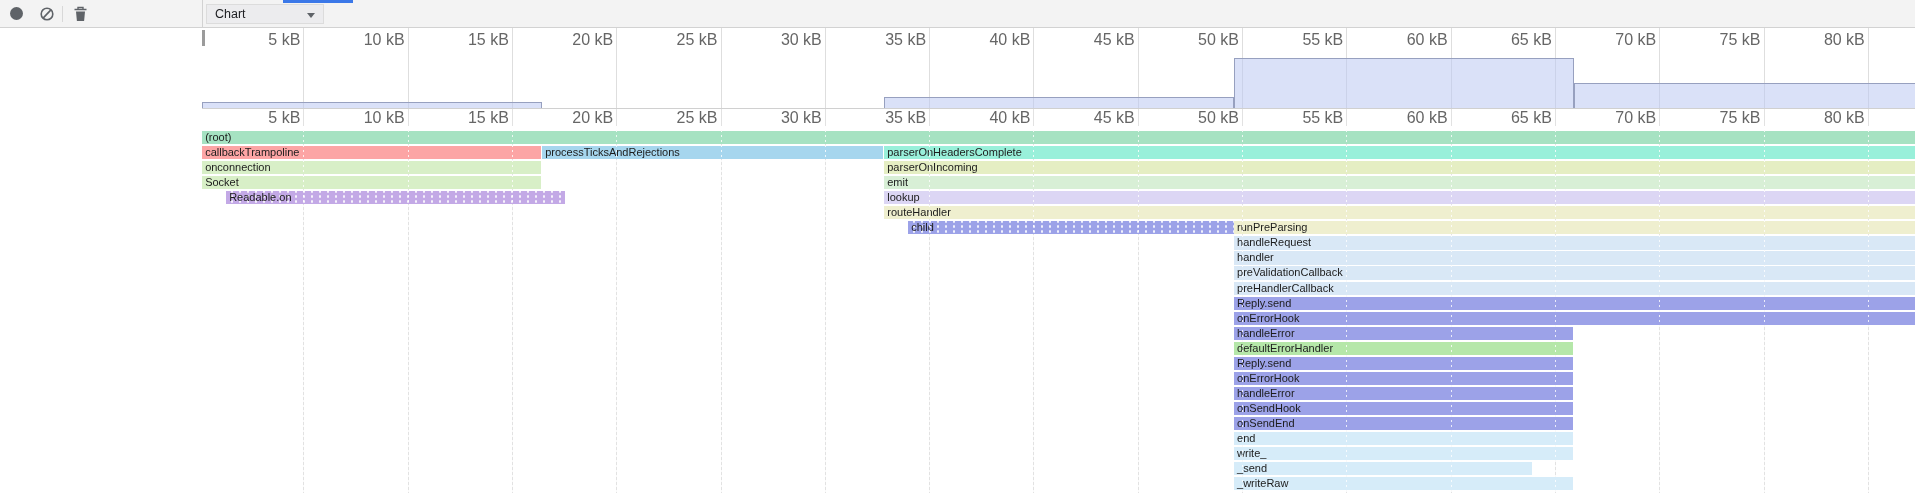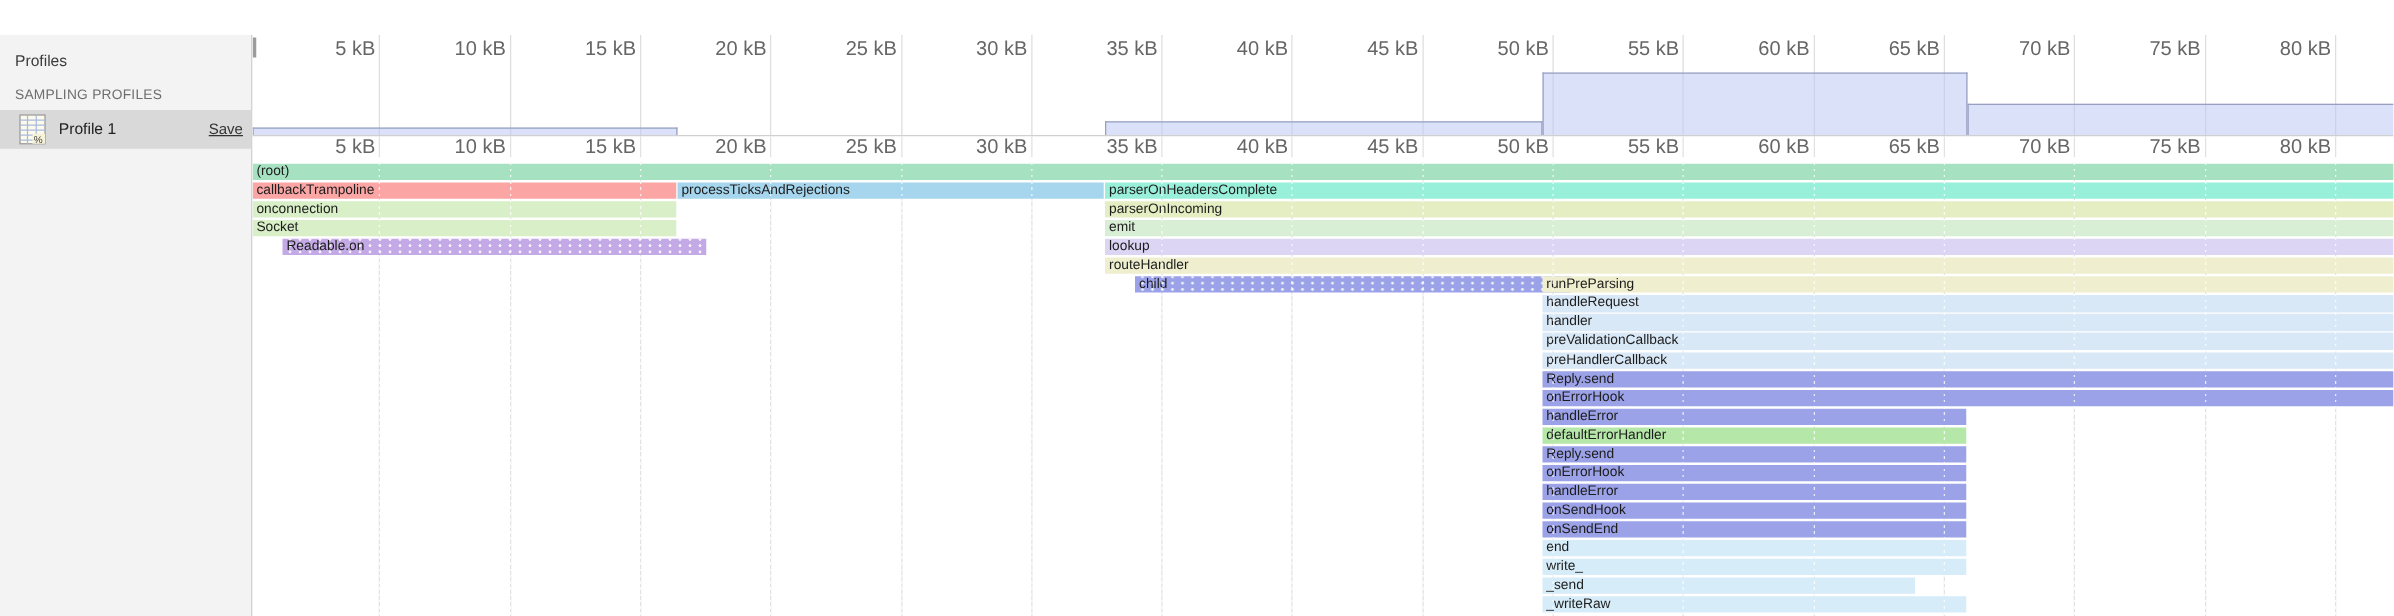--- a/index.html
+++ b/index.html
@@ -44,38 +44,44 @@
        color:#1c1c1c;padding-left:3px;white-space:nowrap;overflow:hidden;cursor:default;}
   .bar.dotted{background-image:radial-gradient(circle,rgba(255,255,255,.85) 1px,rgba(255,255,255,0) 1.4px);
        background-size:8px 5px;background-position:2px 3px;margin-left:24px;}
   svg{display:block;}
 </style>
 </head>
 <body>
 
 <div class="app">
 
-
-  <div class="sidebar">
-    <div class="sb-title">Profiles</div>
-    <div class="sb-section">SAMPLING PROFILES</div>
-    <div class="sb-row">
-      <div class="picon">
-        <svg width="22" height="25" viewBox="0 0 22 25">
-          <rect x="1" y="1" width="20" height="23" fill="#fbfaec" stroke="#9a9a9a"></rect>
-          <path d="M1 5h20M1 9h20M1 13h20M1 17h20M1 21h20" stroke="#a9bbdd" stroke-width="1"></path>
-          <path d="M7 1v23M14 1v23" stroke="#a9bbdd" stroke-width="1"></path>
-          <rect x="11" y="16" width="10" height="8" fill="#f5f2d8"></rect>
-          <text x="12" y="23" font-size="8" fill="#444" font-family="Liberation Sans,sans-serif">%</text>
-        </svg>
-      </div>
-      <div class="pname">Profile 1</div>
-      <div class="psave">Save</div>
-    </div>
+  <div class="toolbar">
+    <div class="tb-abs record-dot"></div>
+    <div class="tb-abs" style="left:39px;top:6px;">
+      <svg width="16" height="16" viewBox="0 0 16 16">
+        <circle cx="8" cy="8" r="5.8" fill="none" stroke="#5f6368" stroke-width="1.6"></circle>
+        <line x1="11.9" y1="3.9" x2="4.1" y2="12.1" stroke="#5f6368" stroke-width="1.6"></line>
+      </svg>
+    </div>
+    <div class="tb-abs tb-sep"></div>
+    <div class="tb-abs" style="left:72px;top:5px;">
+      <svg width="17" height="18" viewBox="0 0 17 18">
+        <path d="M2.5 4.5h12" stroke="#5f6368" stroke-width="1.5" fill="none"></path>
+        <path d="M6 4V2.5h5V4" stroke="#5f6368" stroke-width="1.4" fill="none"></path>
+        <path d="M4 6.5l.9 9.5h7.2l.9-9.5z" fill="#5f6368"></path>
+      </svg>
+    </div>
+    <div class="tb-abs tb-vdiv"></div>
+    <div class="tb-abs chart-select">
+      <span>Chart</span>
+      <span class="arrow"></span>
+    </div>
+    <div class="tb-abs tab-accent" style="background: rgb(59, 120, 232);"></div>
   </div>
+
 
   <div class="pane">
     <div class="overview" id="overview">
       <div id="ov-grid">
           <div class="vline ov" style="left: 101.3px; height: 80px;"></div>
           <div class="vline ov" style="left: 205.6px; height: 80px;"></div>
           <div class="vline ov" style="left: 309.9px; height: 80px;"></div>
           <div class="vline ov" style="left: 414.2px; height: 80px;"></div>
           <div class="vline ov" style="left: 518.5px; height: 80px;"></div>
           <div class="vline ov" style="left: 622.8px; height: 80px;"></div>

